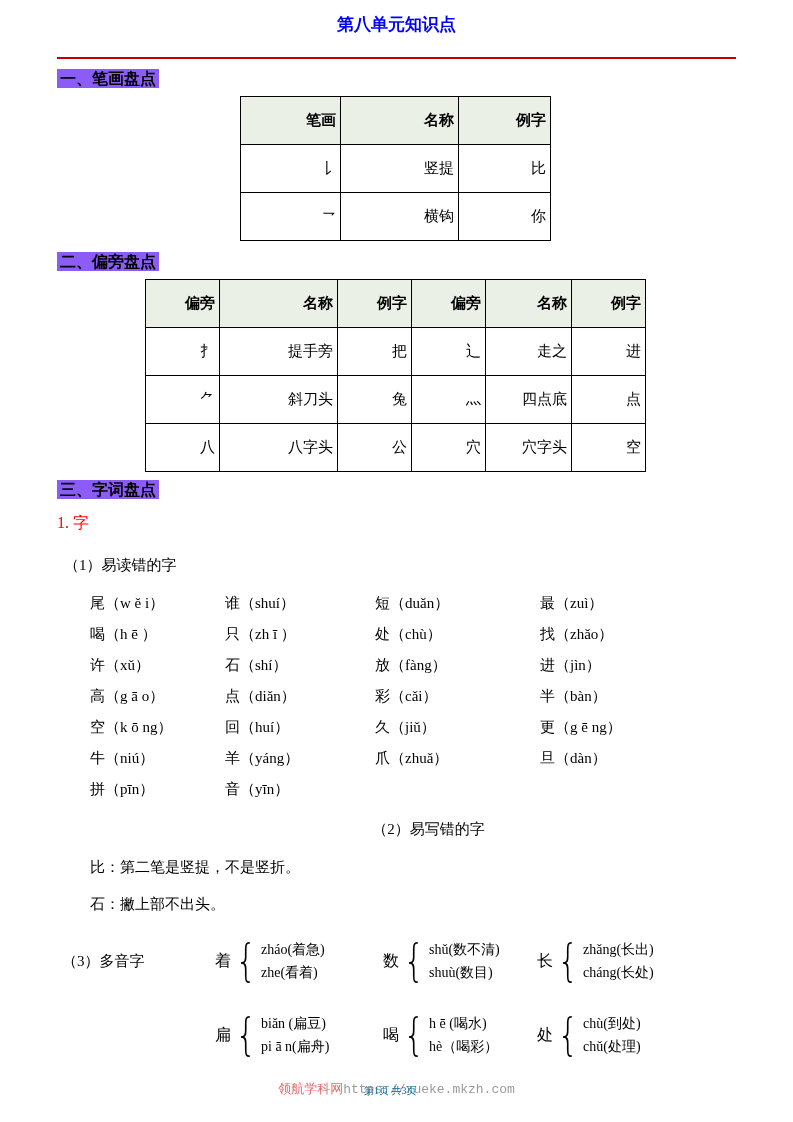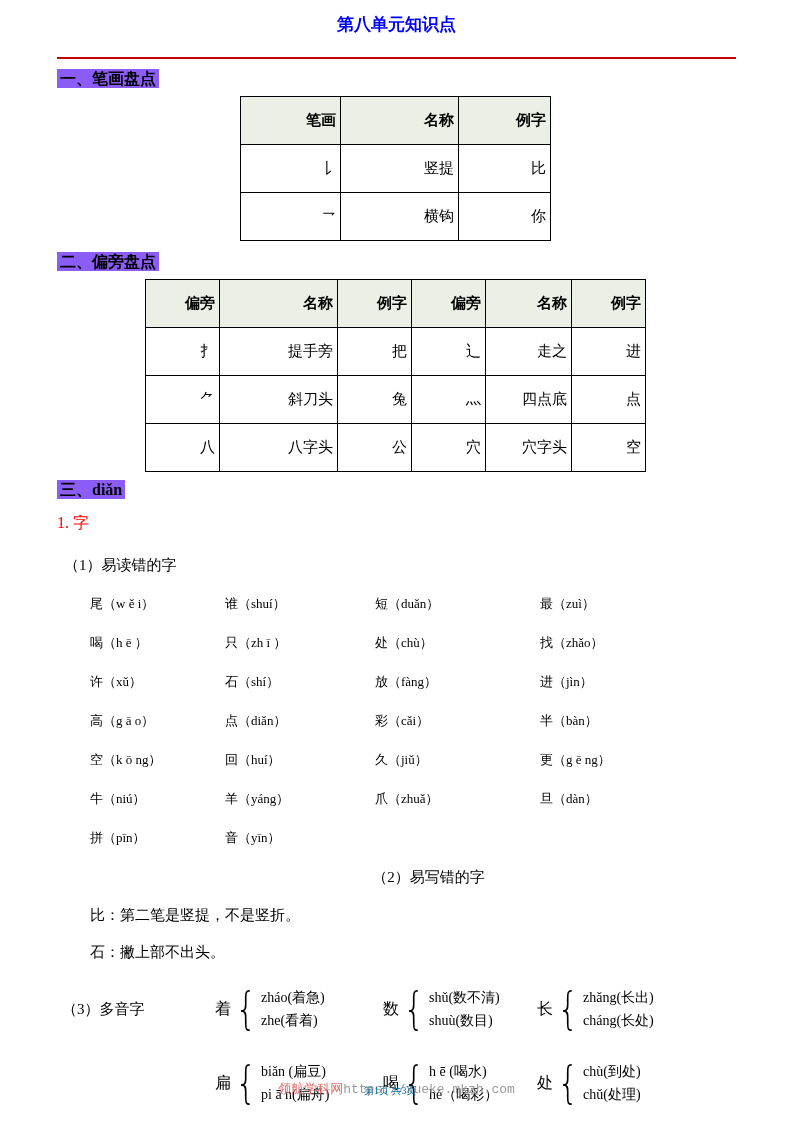--- a/index.html
+++ b/index.html
@@ -39,22 +39,22 @@
   .t2 .c0{width:74px} .t2 .c1{width:118px} .t2 .c2{width:74px}
   .t2 .c3{width:74px} .t2 .c4{width:86px}  .t2 .c5{width:74px}
 
   .zi-label { margin:13px 0 0 57px; font-size:16px; color:#ff0000; line-height:20px; }
   .sub-heading { margin:22px 0 0 64px; font-size:15px; line-height:20px; }
 
   .misread-grid {
     margin:16px 0 0 90px;
     display:grid;
     grid-template-columns:135px 150px 165px 1fr;
-    row-gap:14px;
-    font-size:13px;
+    row-gap:6px;
+    font-size:15px;
     line-height:25px;
   }
 
   .miswrite-h { margin-top:17px;text-align:center; }
   .note { margin:18px 0 0 90px; font-size:15px; line-height:20px; }
   .note2 { margin-top:17px; }
 
   .poly-row { display:flex; align-items:center; }
   .poly-row1 { margin:24px 0 0 62px; }
   .poly-row2 { margin:28px 0 0 215px; }
@@ -153,21 +153,21 @@
       <td>八字头</td>
       <td>公</td>
       <td>穴</td>
       <td>穴字头</td>
       <td>空</td>
     </tr>
   </tbody>
     </table>
 
   <div class="sec-heading sec-s3">
-    <span class="hl">三、diǎn</span>
+    <span class="hl">三、字词盘点</span>
   </div>
 
   <div class="zi-label">1. 字</div>
 
   <div class="sub-heading">（1）易读错的字</div>
 
   <div class="misread-grid">
     <div>尾（w ě i）</div>
     <div>谁（shuí）</div>
     <div>短（duǎn）</div>

